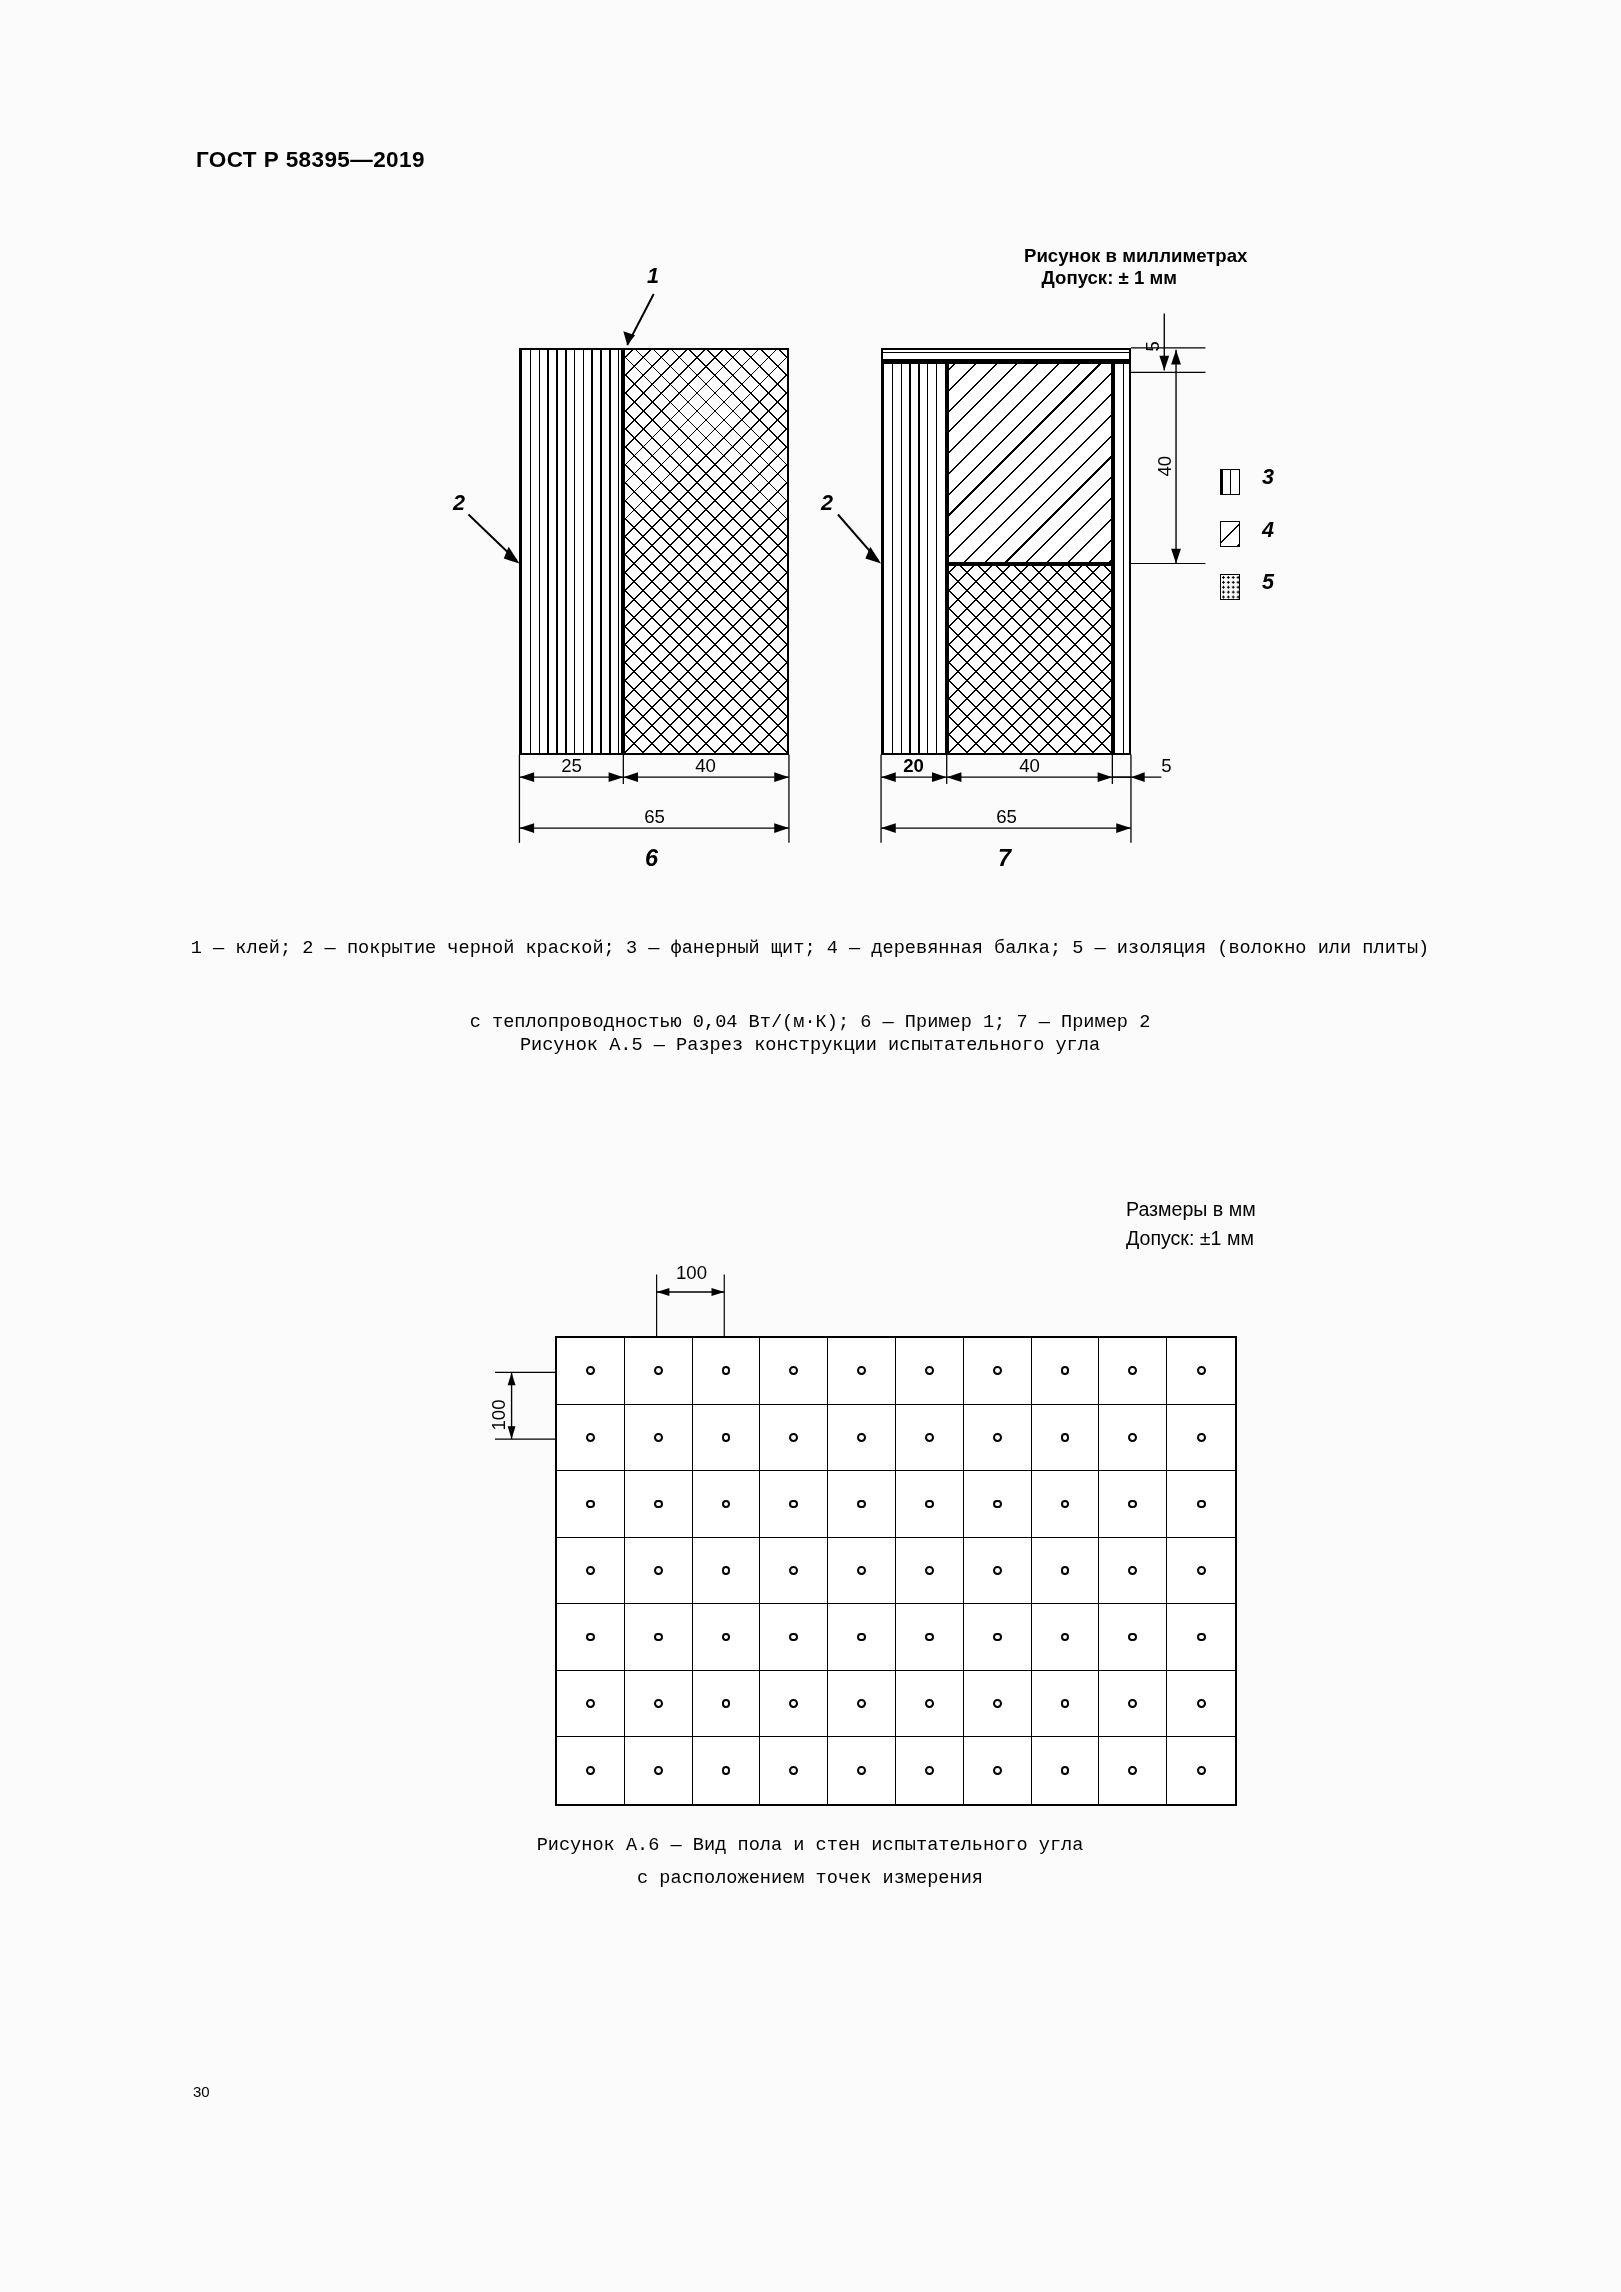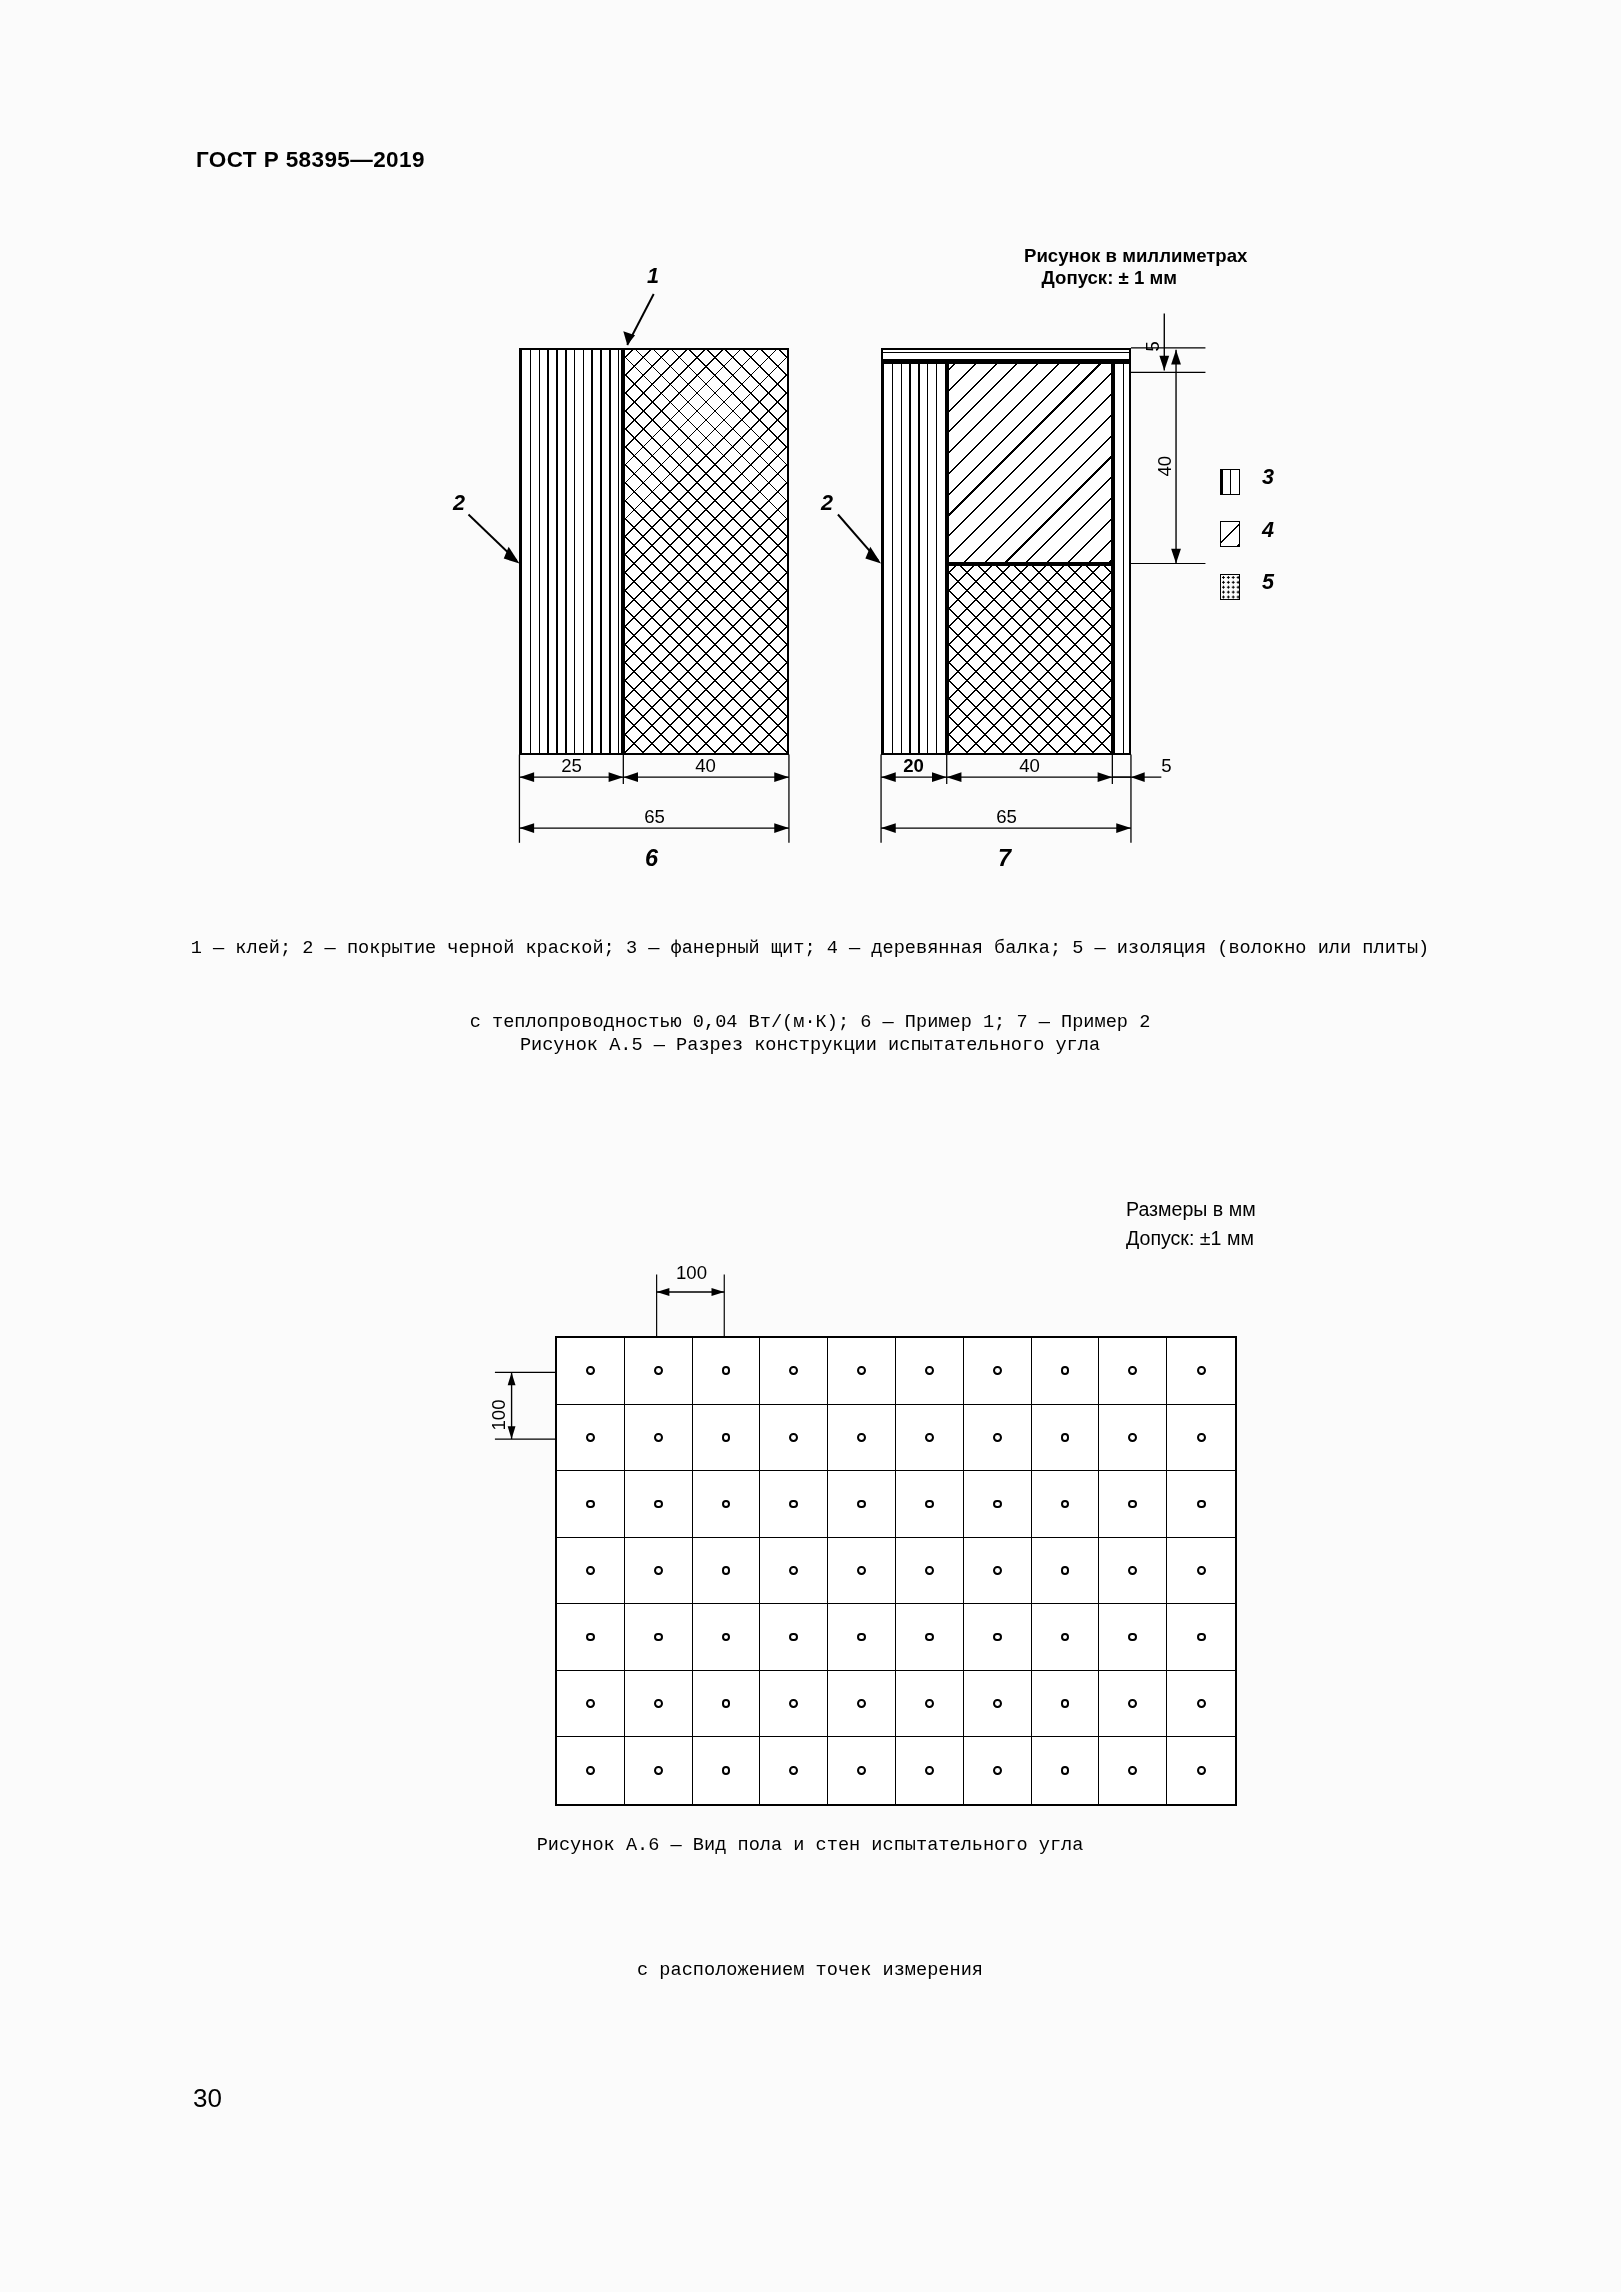--- a/index.html
+++ b/index.html
@@ -27,21 +27,21 @@
     top: 147px;
     font-size: 22.5px;
     font-weight: bold;
     letter-spacing: 0.4px;
   }
   
   .page-number {
     position: absolute;
     left: 193px;
     top: 2083px;
-    font-size: 26px;
+    font-size: 15px;
   }
 
   
   .fig5 {
     position: absolute;
     left: 0; top: 0;
     width: 1621px; height: 1078px;
   }
   .units-a5 {
     position: absolute;
@@ -536,17 +536,17 @@
       </div>
     <div class="cell lastrow">
         <span class="pt"></span>
       </div>
     <div class="cell lastrow">
         <span class="pt"></span>
       </div>
   </div>
 
   <div class="cap" style="top:1793px;margin-top:38px;">Рисунок А.6 — Вид пола и стен испытательного угла</div>
-  <div class="cap" style="top:1956px;">с расположением точек измерения</div>
+  <div class="cap" style="top:1864px;">с расположением точек измерения</div>
 
   <div class="page-number">30</div>
 </div>
 
 
 </body></html>

